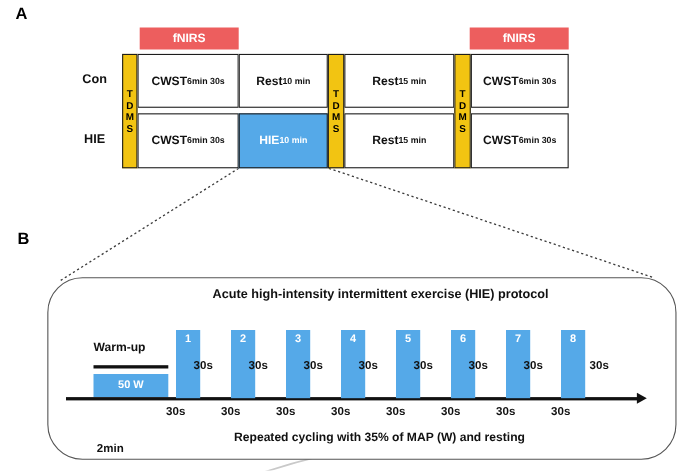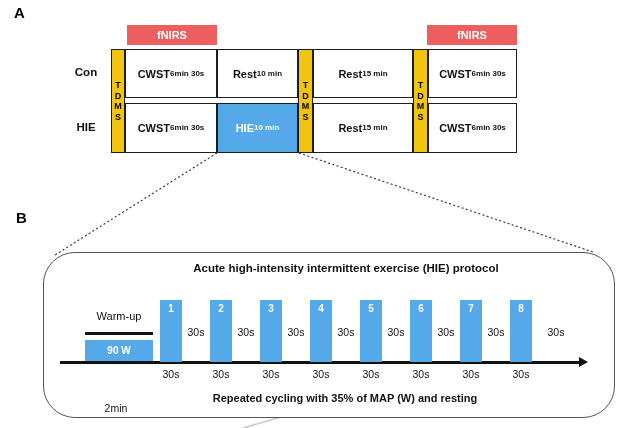--- a/index.html
+++ b/index.html
@@ -13,21 +13,21 @@
         align-items:center;justify-content:center;text-align:center;z-index:2;}
   .cell .t{font-weight:bold;font-size:11px;line-height:12px;}
   .cell .s{font-weight:bold;font-size:8px;line-height:10px;}
   .cell.hl{background:var(--blue);color:#fff;}
   .tdms{border:1.5px solid #1d1d1d;background:var(--yellow);display:flex;flex-direction:column;
         align-items:center;justify-content:center;z-index:2;}
   .tdms div{font-weight:bold;font-size:9px;line-height:10.5px;color:#000;}
   .rowlabel{font-weight:bold;font-size:11.5px;text-align:center;z-index:2;}
   .bigbox{border:1.5px solid #555;border-radius:32px;background:#fff;z-index:1;}
   .btitle{font-weight:bold;font-size:11.5px;text-align:center;z-index:2;}
-  .lbl{font-weight:normal;font-size:10.5px;text-align:center;z-index:2;}
+  .lbl{font-weight:bold;font-size:10.5px;text-align:left;z-index:2;}
   .bar{background:var(--blue);color:#fff;font-weight:bold;font-size:10px;
        text-align:center;padding-top:3px;z-index:2;}
   .hline{background:#111;z-index:2;}
   .arrowhead{width:0;height:0;border-top:5.5px solid transparent;border-bottom:5.5px solid transparent;
              border-left:9px solid #111;z-index:2;}
   .powerbox{background:var(--blue);color:#fff;font-weight:bold;font-size:10px;
             display:flex;align-items:center;justify-content:center;z-index:2;}
   svg.overlay{position:absolute;left:0;top:0;z-index:0;}
 </style>
 </head>
@@ -103,21 +103,21 @@
     </div>
 
   <div class="abs panel-label" style="left:16px;top:209px;">B</div>
 
   <div class="abs bigbox" style="left:43px;top:252px;width:572px;height:166px;"></div>
 
   <div class="abs btitle" style="left:86px;top:262px;width:520px;">Acute high-intensity intermittent exercise (HIE) protocol</div>
 
   <div class="abs lbl" style="left:85px;top:310px;width:68px;font-size:11px;">Warm-up</div>
   <div class="abs hline" style="left:85px;top:332px;width:68px;height:2.5px;"></div>
-  <div class="abs powerbox" style="left:85px;top:340px;width:68px;height:21px;">90 W</div>
+  <div class="abs powerbox" style="left:85px;top:340px;width:68px;height:21px;">50 W</div>
   <div class="abs lbl" style="left:88px;top:368px;width:56px;margin-top:34px;">2min</div>
 
   <div class="abs hline" style="left:60px;top:361px;width:521px;height:2.5px;"></div>
   <div class="abs arrowhead" style="left:579px;top:356.5px;"></div>
 
   <div id="panelB-dynamic">
       <div class="abs bar" style="left: 160px; top: 300px; width: 22px; height: 62px;">1</div>
       <div class="abs lbl" style="left: 151px; top: 368px; width: 40px;">30s</div>
       <div class="abs lbl" style="left: 176px; top: 326px; width: 40px;">30s</div>
       <div class="abs bar" style="left: 210px; top: 300px; width: 22px; height: 62px;">2</div>

